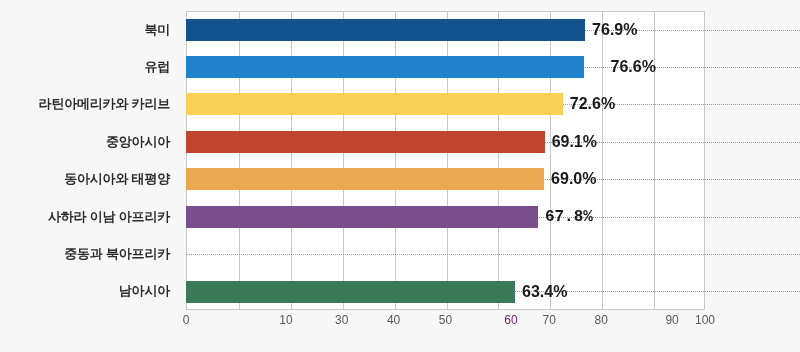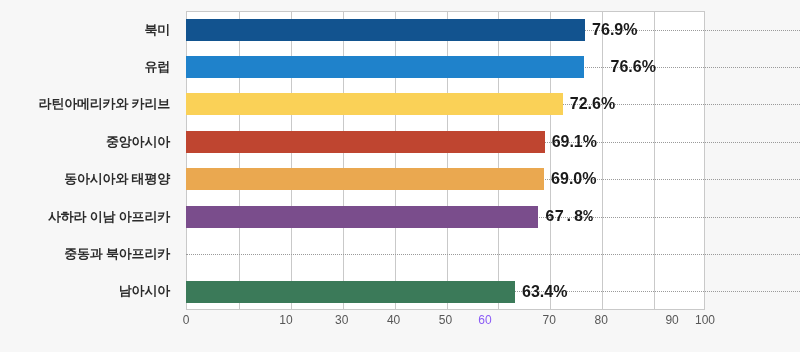--- a/index.html
+++ b/index.html
@@ -198,20 +198,20 @@
       </div>
     </div>
 
   <div id="value-axis">
       <div class="xtick" style="left: 0px; color: rgb(87, 87, 87);">0</div>
       <div class="xtick" style="left: 51.9px; color: rgb(87, 87, 87); margin-left: 48px;">10</div>
       <div class="xtick" style="left: 103.8px; color: rgb(87, 87, 87); margin-top: 48px;">20</div>
       <div class="xtick" style="left: 155.7px; color: rgb(87, 87, 87);">30</div>
       <div class="xtick" style="left: 207.6px; color: rgb(87, 87, 87);">40</div>
       <div class="xtick" style="left: 259.5px; color: rgb(87, 87, 87);">50</div>
-      <div class="xtick" style="left: 299px; color: #8b5cf6;">60</div>
+      <div class="xtick" style="left: 325px; color: #701a75;">60</div>
       <div class="xtick" style="left: 363.3px; color: rgb(87, 87, 87);">70</div>
       <div class="xtick" style="left: 415.2px; color: rgb(87, 87, 87);">80</div>
       <div class="xtick" style="left: 467.1px; color: rgb(87, 87, 87); margin-left: 19px;">90</div>
       <div class="xtick" style="left: 519px; color: rgb(87, 87, 87);">100</div>
     </div>
 
 </div>
 
 </body></html>

